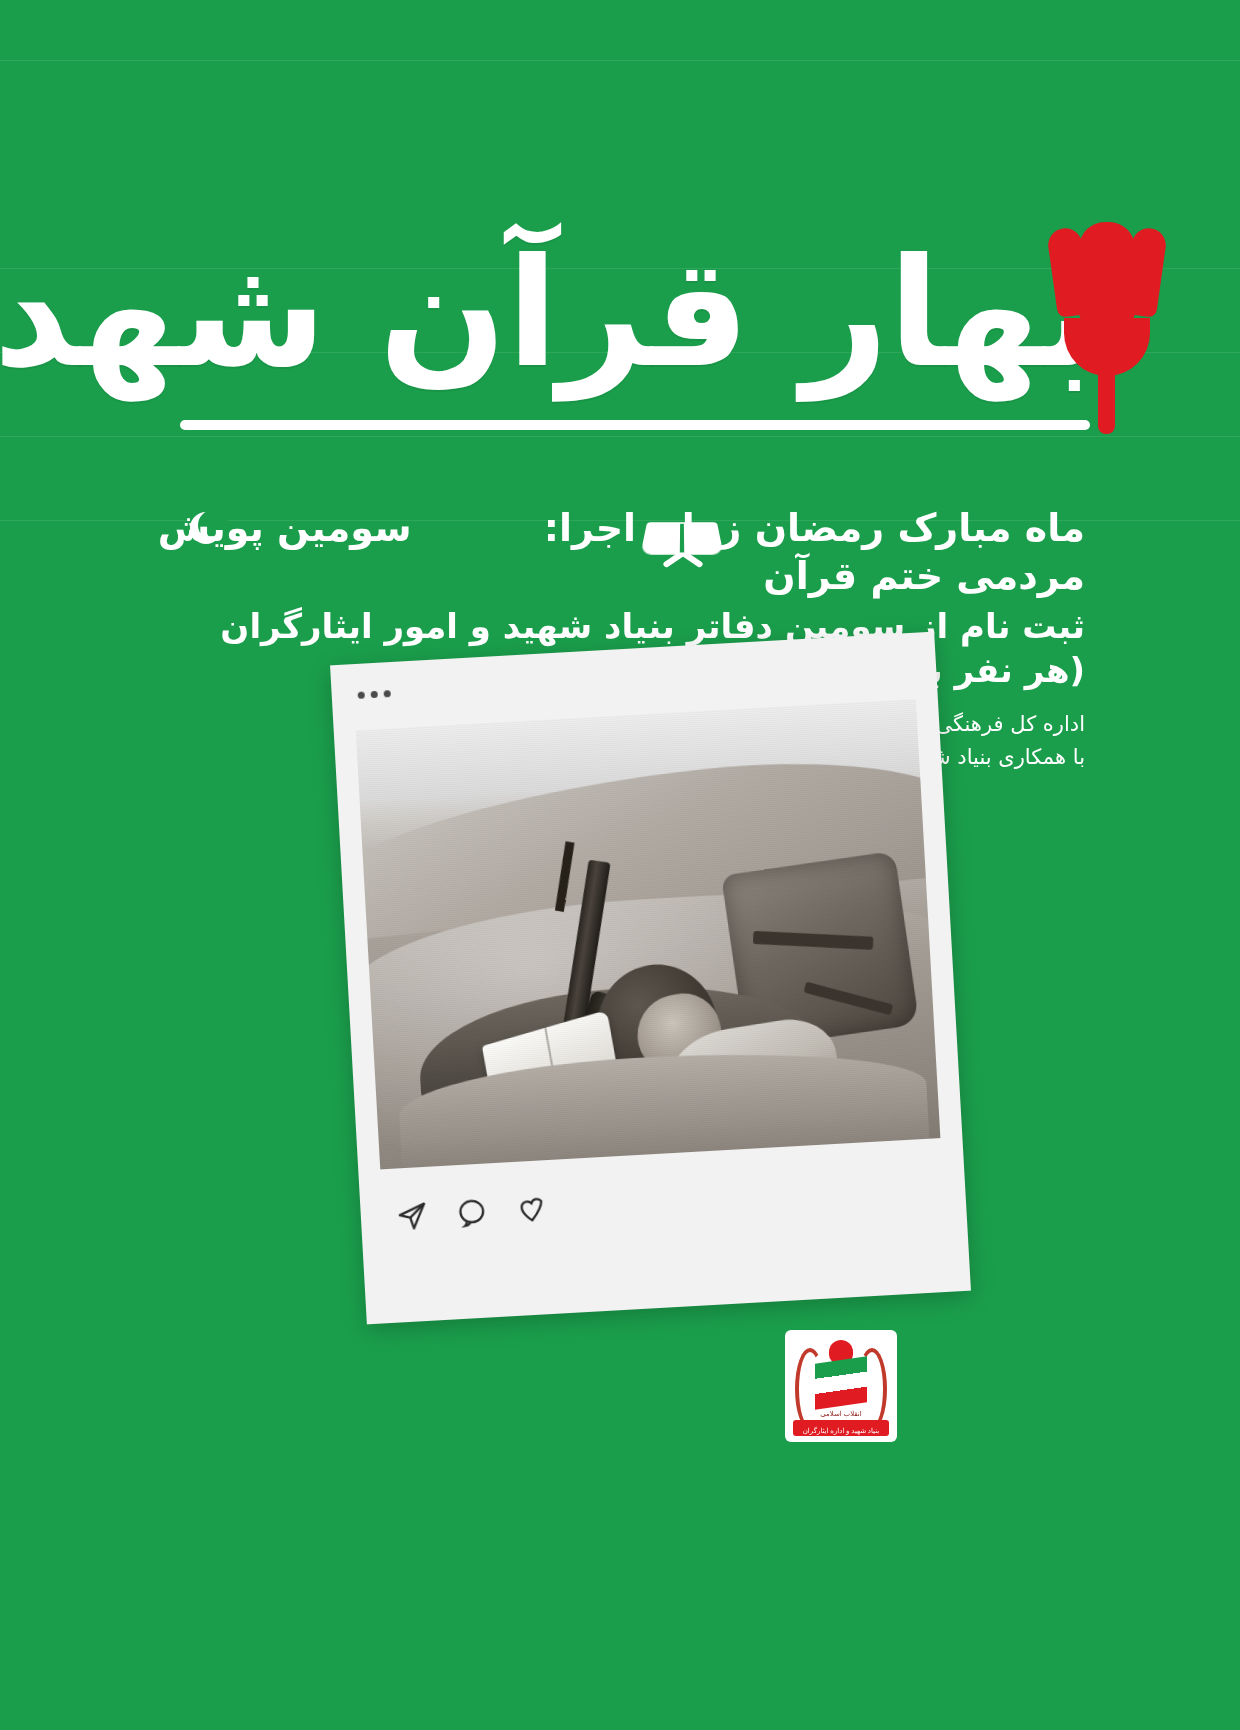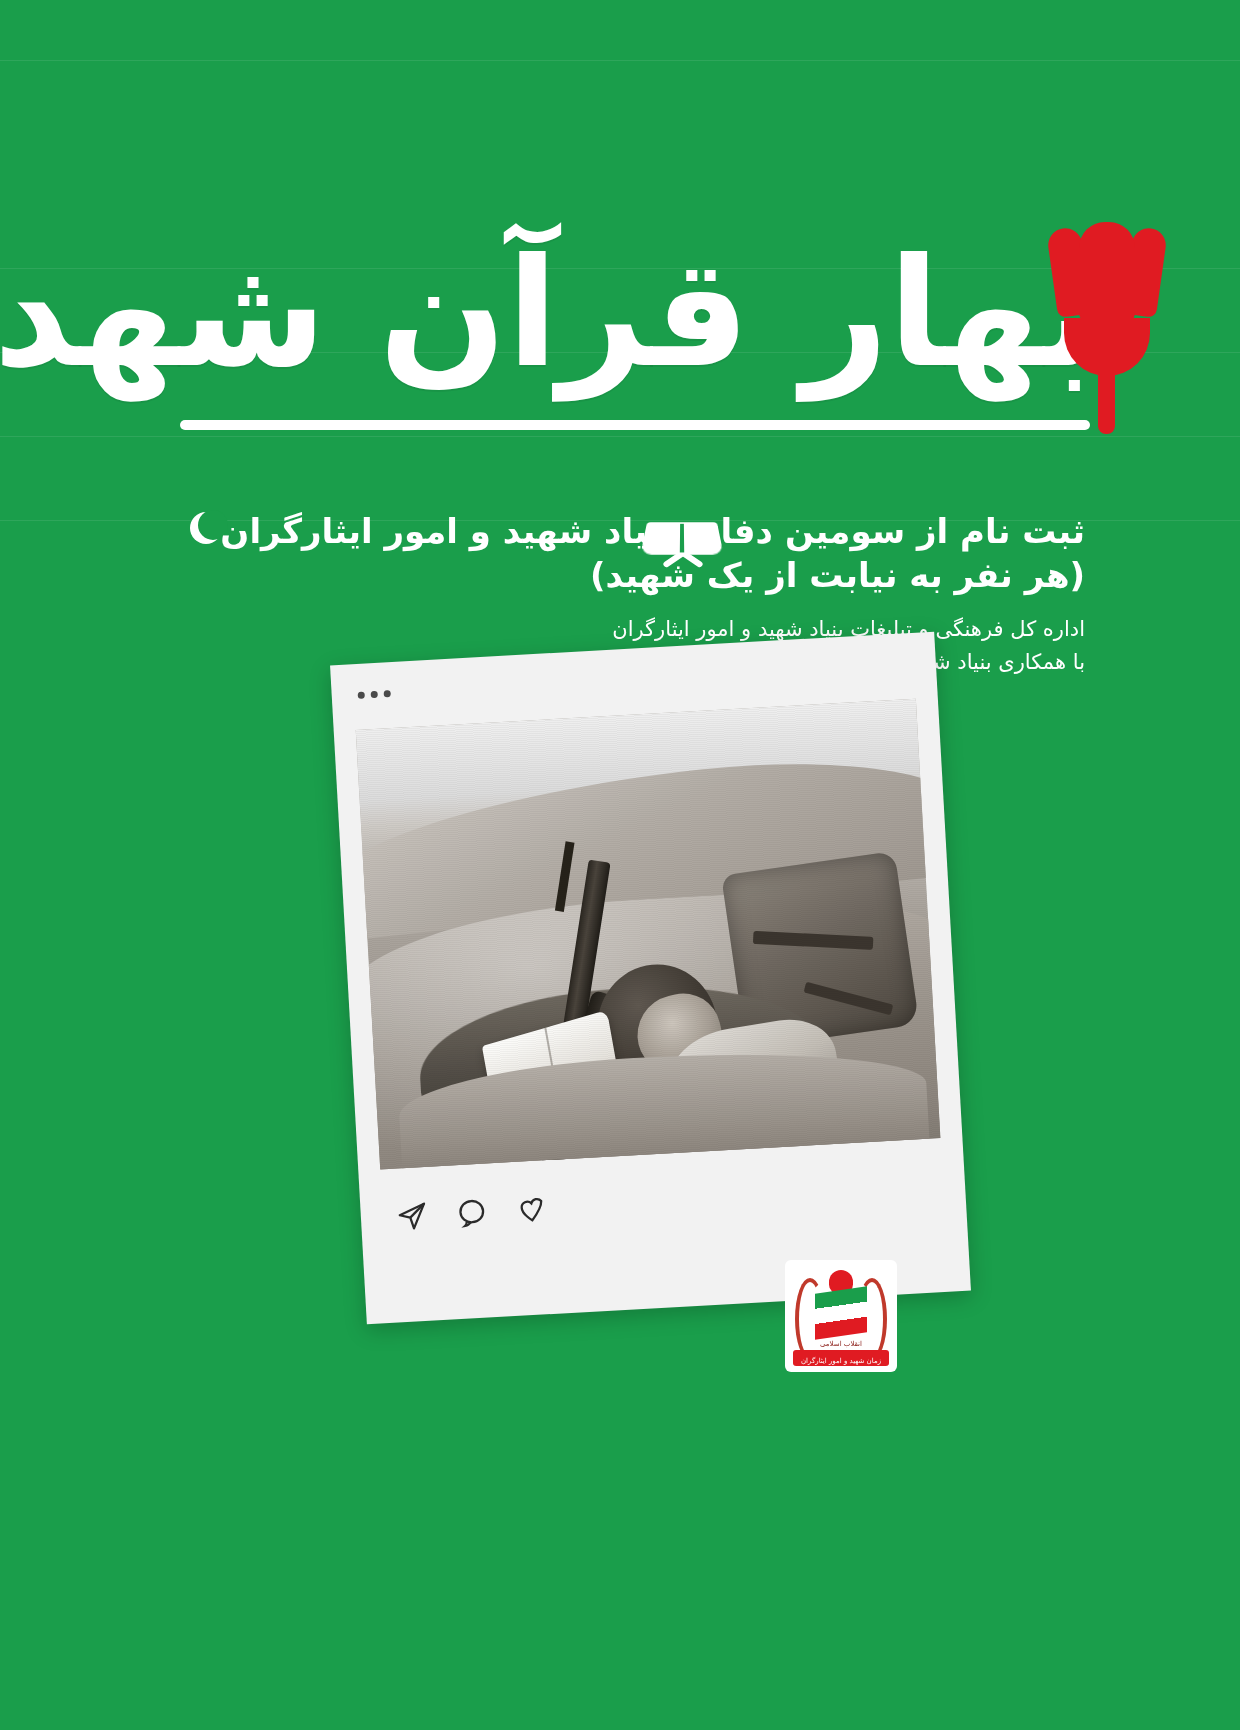--- a/index.html
+++ b/index.html
@@ -395,24 +395,25 @@
   .icon-btn {
     width: 34px;
     height: 34px;
     display: inline-block;
   }
   .icon-btn svg { display: block; }
 
   
   .logo {
     position: absolute;
-    top: 1260px;
+    top: 1330px;
     left: 785px;
     width: 112px;
     height: 112px;
+    font-family: Liberation Serif, serif;
   }
   .logo .shield {
     position: absolute;
     inset: 0;
     background: #ffffff;
     border-radius: 6px;
   }
   .logo .wreath-l,
   .logo .wreath-r {
     position: absolute;
@@ -488,20 +489,26 @@
 
   <div class="quran-icon">
     <div class="stand-a"></div>
     <div class="stand-b"></div>
     <div class="book">
       <div class="spine"></div>
     </div>
   </div>
 
   <div class="subtitle-block">
+    <div class="line-1">
+      <span>ماه مبارک رمضان</span>
+      <span>زمان اجرا:</span>
+      &nbsp;&nbsp;&nbsp;&nbsp;&nbsp;&nbsp;&nbsp;&nbsp;
+      <span>سومین پویش مردمی ختم قرآن</span>
+    </div>
     <div class="line-2">
       <span>ثبت نام از سومین دفاتر بنیاد شهید و امور ایثارگران</span>
       &nbsp;&nbsp;&nbsp;&nbsp;&nbsp;&nbsp;&nbsp;&nbsp;&nbsp;&nbsp;
       <span>(هر نفر به نیابت از یک شهید)</span>
     </div>
     <div class="line-3">اداره کل فرهنگی و تبلیغات بنیاد شهید و امور ایثارگران</div>
     <div class="line-4">با همکاری بنیاد شهید و امور ایثارگران استان ها</div>
   </div>
 
   <div class="photo-card">
@@ -556,16 +563,16 @@
   </div>
 
   <div class="logo">
     <div class="shield"></div>
     <div class="wreath-l"></div>
     <div class="wreath-r"></div>
     <div class="tulip-s"></div>
     <div class="flag"></div>
     <div class="sub-text">انقلاب اسلامی</div>
     <div class="cap"></div>
-    <div class="cap-text">زمان شهید و امور ایثارگران</div>
+    <div class="cap-text">بنیاد شهید و اداره ایثارگران</div>
   </div>
 
 </div>
 
 </body></html>

